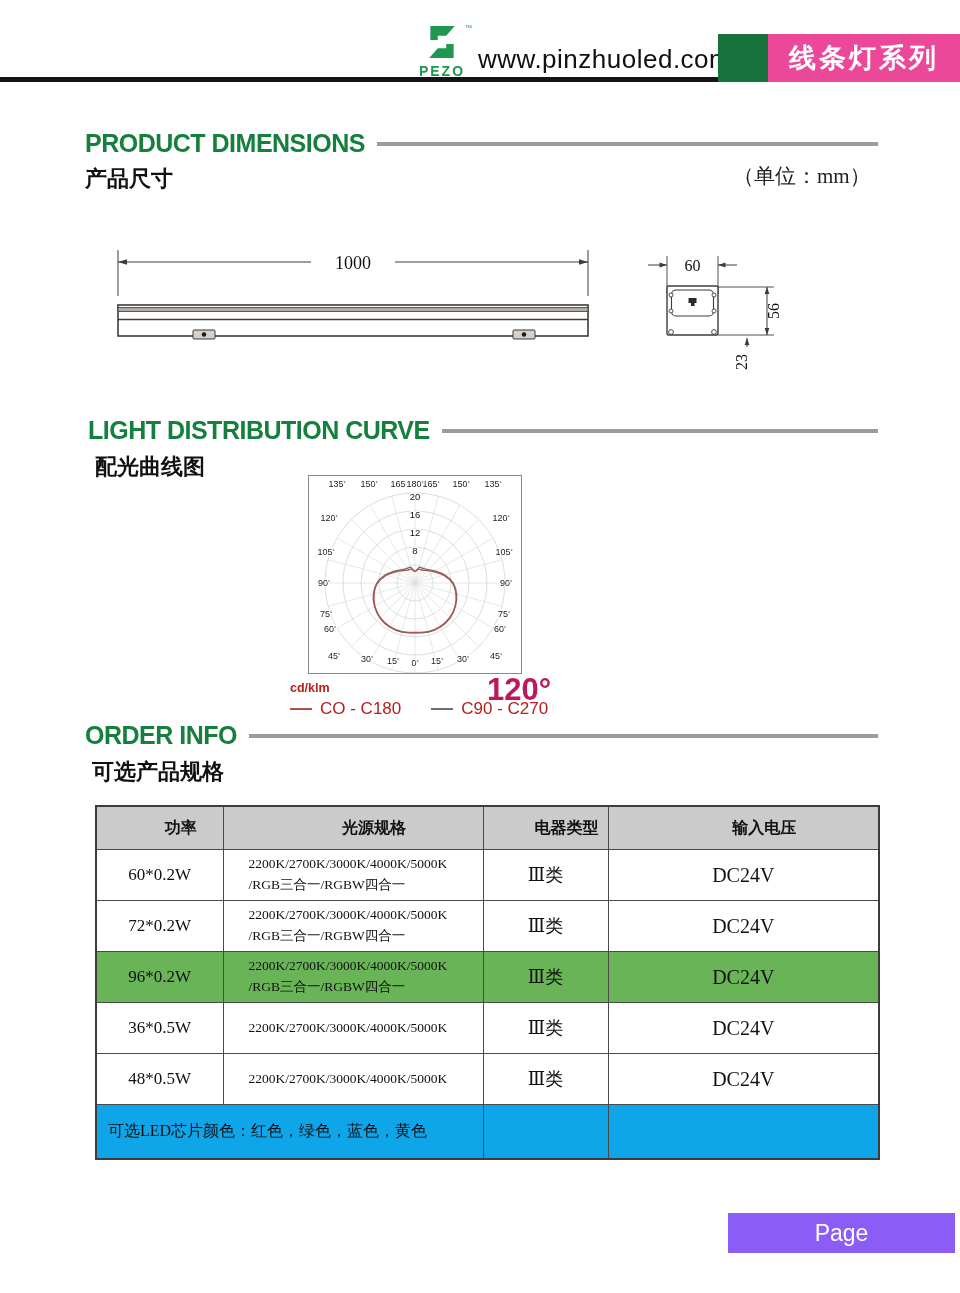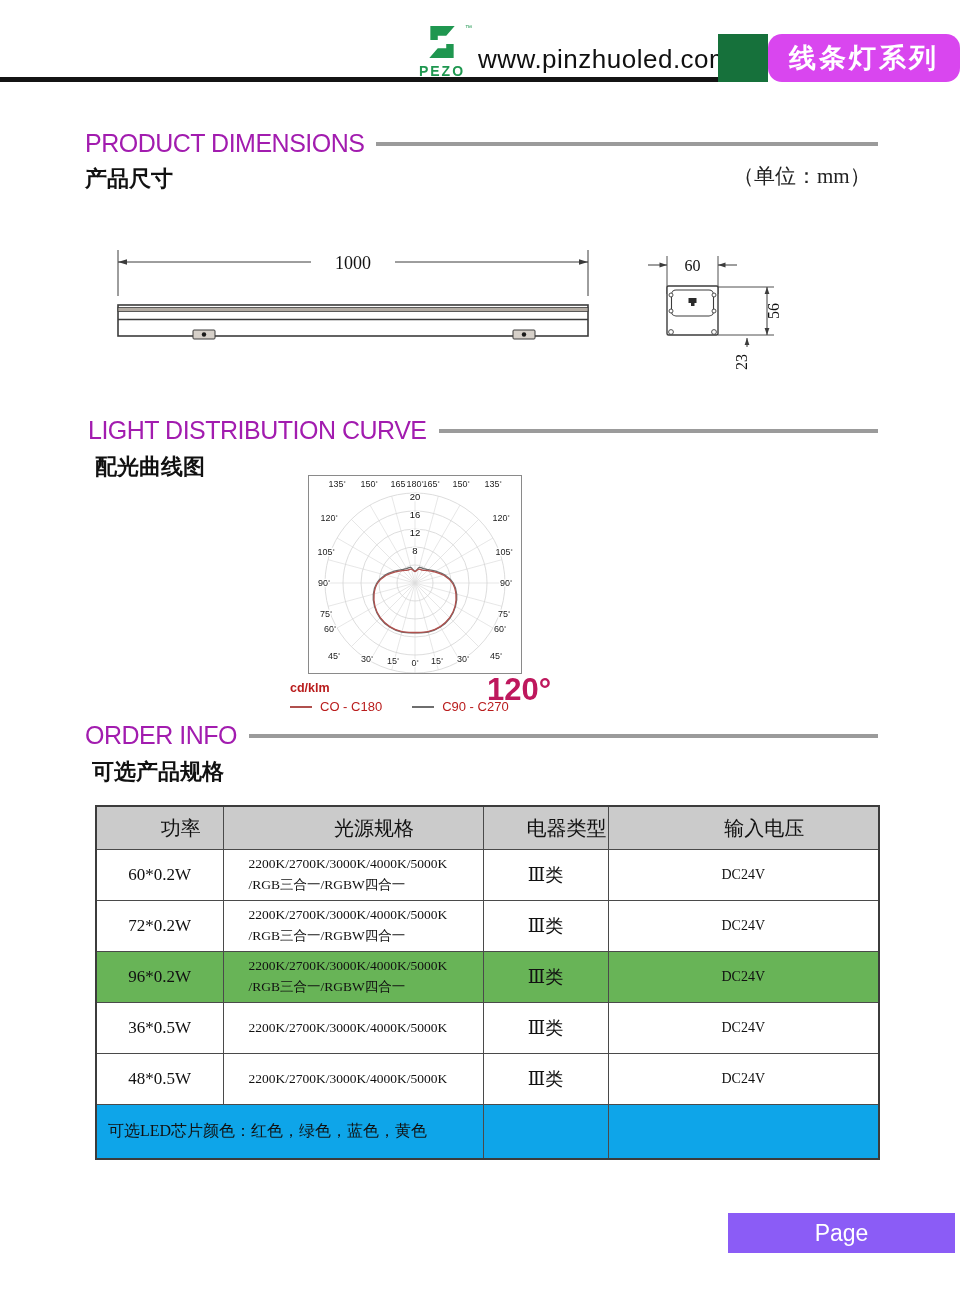--- a/index.html
+++ b/index.html
@@ -12,21 +12,21 @@
   .logo .tm{position:absolute;right:2px;top:0;font-size:7px;color:#1f9750;}
   .site-url{position:absolute;left:478px;top:44px;font-size:26px;color:#101010;letter-spacing:0.5px;}
   .header-rule{position:absolute;left:0;top:77px;width:724px;height:5px;background:#141414;}
   .series-badge{position:absolute;left:718px;top:34px;width:242px;height:48px;display:flex;}
   .series-badge .dark{width:50px;height:100%;}
   .series-badge .light{flex:1;height:100%;display:flex;align-items:center;justify-content:center;
                        color:#fff;font-size:27px;font-weight:700;letter-spacing:3px;}
 
   
   .sec{position:absolute;display:flex;align-items:center;gap:12px;}
-  .sec .t{color:#a21caf;font-size:25px;font-weight:400;letter-spacing:-0.5px;white-space:nowrap;}
+  .sec .t{color:#15803d;font-size:25px;font-weight:700;letter-spacing:-0.5px;white-space:nowrap;}
   .sec .rule{flex:1;height:4px;background:#9b9b9b;}
   .sec-dim{left:85px;top:129px;width:793px;}
   .sec-ldc{left:88px;top:416px;width:790px;}
   .sec-ord{left:85px;top:721px;width:793px;}
   .sub{position:absolute;font-size:22px;font-weight:700;color:#111;}
   .sub-dim{left:85px;top:164px;}
   .sub-ldc{left:95px;top:452px;}
   .sub-ord{left:92px;top:757px;}
   .unit-note{position:absolute;left:733px;top:162px;font-size:21px;color:#222;
              font-family:"Liberation Serif",serif;}
@@ -38,36 +38,36 @@
   
   .polar-box{position:absolute;left:308px;top:475px;width:212px;height:197px;
              border:1px solid #8a8a8a;background:#fff;}
   .polar-box svg{display:block;width:100%;height:100%;}
   .pl{font-size:9px;fill:#222;text-anchor:middle;paint-order:stroke;stroke:#ffffff;stroke-width:2.5px;
       font-family:"Liberation Sans",sans-serif;}
   .pt{font-size:9.5px;fill:#111;text-anchor:middle;dominant-baseline:middle;paint-order:stroke;
       stroke:#ffffff;stroke-width:2.5px;font-family:"Liberation Sans",sans-serif;}
   .ldc-legend{position:absolute;left:290px;top:681px;color:#b91c1c;}
   .ldc-legend .unit{font-size:12.5px;font-weight:700;margin-bottom:4px;}
-  .ldc-legend .row{display:flex;align-items:center;gap:8px;font-size:13px;}
+  .ldc-legend .row{display:flex;align-items:center;gap:8px;font-size:17px;}
   .ldc-legend .sw{display:inline-block;width:22px;height:2px;background:#888;}
   .ldc-legend .lbl2{margin-left:22px;}
   .beam-angle{position:absolute;left:487px;top:672px;font-size:31px;font-weight:700;color:#be185d;}
 
   
   table.order{position:absolute;left:95px;top:805px;width:783px;border-collapse:collapse;
               table-layout:fixed;font-family:"Liberation Serif","DejaVu Serif",serif;color:#111;}
   table.order,table.order th,table.order td{border:1.5px solid #4a4a4a;}
   table.order{border:2px solid #3c3c3c;}
-  table.order th{height:40px;background:#cbcbcb;font-size:20px;font-weight:400;padding-left:43px;}
+  table.order th{height:40px;background:#cbcbcb;font-size:16px;font-weight:700;padding-left:43px;}
   table.order td{height:48px;}
   td.power,td.driver,td.volt{text-align:center;}
   td.power{font-size:17px;}
   td.driver{font-size:18px;}
-  td.volt{font-size:14px;}
+  td.volt{font-size:20px;}
   td.spec{padding-left:25px;font-size:13.5px;line-height:1.55;}
   tr.note-row td{height:51px;background:#0ea5e9;}
   td.note{padding-left:11px;font-size:16px;}
 
   
   .footer-page{position:absolute;left:728px;top:1213px;width:227px;height:40px;background:#8b5cf6;
                color:#fff;display:flex;align-items:center;justify-content:center;font-size:23px;text-align:center;}
 </style>
 </head>
 <body>
@@ -79,21 +79,21 @@
       <polygon points="4,2 27,2 19,11 11,11 11,15 4,15" fill="#1f9750"></polygon>
       <polygon points="26,32 3,32 11,23 19,23 19,19 26,19" fill="#1f9750"></polygon>
     </svg>
     <div class="brand">PEZO</div>
     <span class="tm">™</span>
   </div>
   <div class="site-url">www.pinzhuoled.com</div>
   <div class="header-rule"></div>
   <div class="series-badge">
     <div class="dark" id="badge-dark" style="background: rgb(22, 113, 59);"></div>
-    <div class="light" id="badge-light" style="background: #d946ef; border-radius: 14px;">线条灯系列</div>
+    <div class="light" id="badge-light" style="background: #ec4899;">线条灯系列</div>
   </div>
 
   <div class="sec sec-dim">
     <span class="t">PRODUCT DIMENSIONS</span>
     <span class="rule"></span>
   </div>
   <div class="sub sub-dim">产品尺寸</div>
   <div class="unit-note">（单位：mm）</div>
 
   <svg class="drw" style="left:105px;top:246px" width="500" height="110" viewBox="0 0 500 110">

